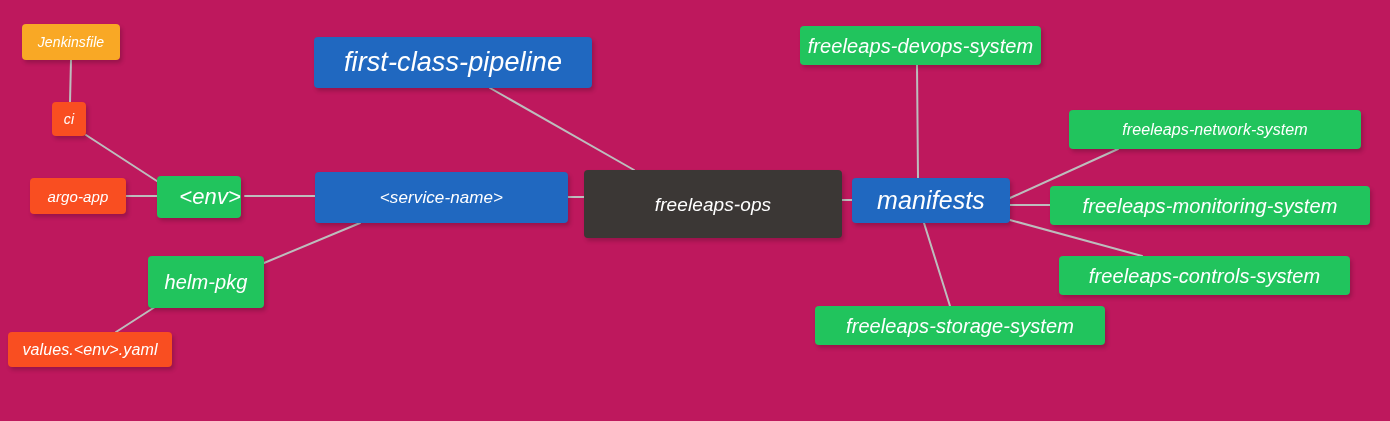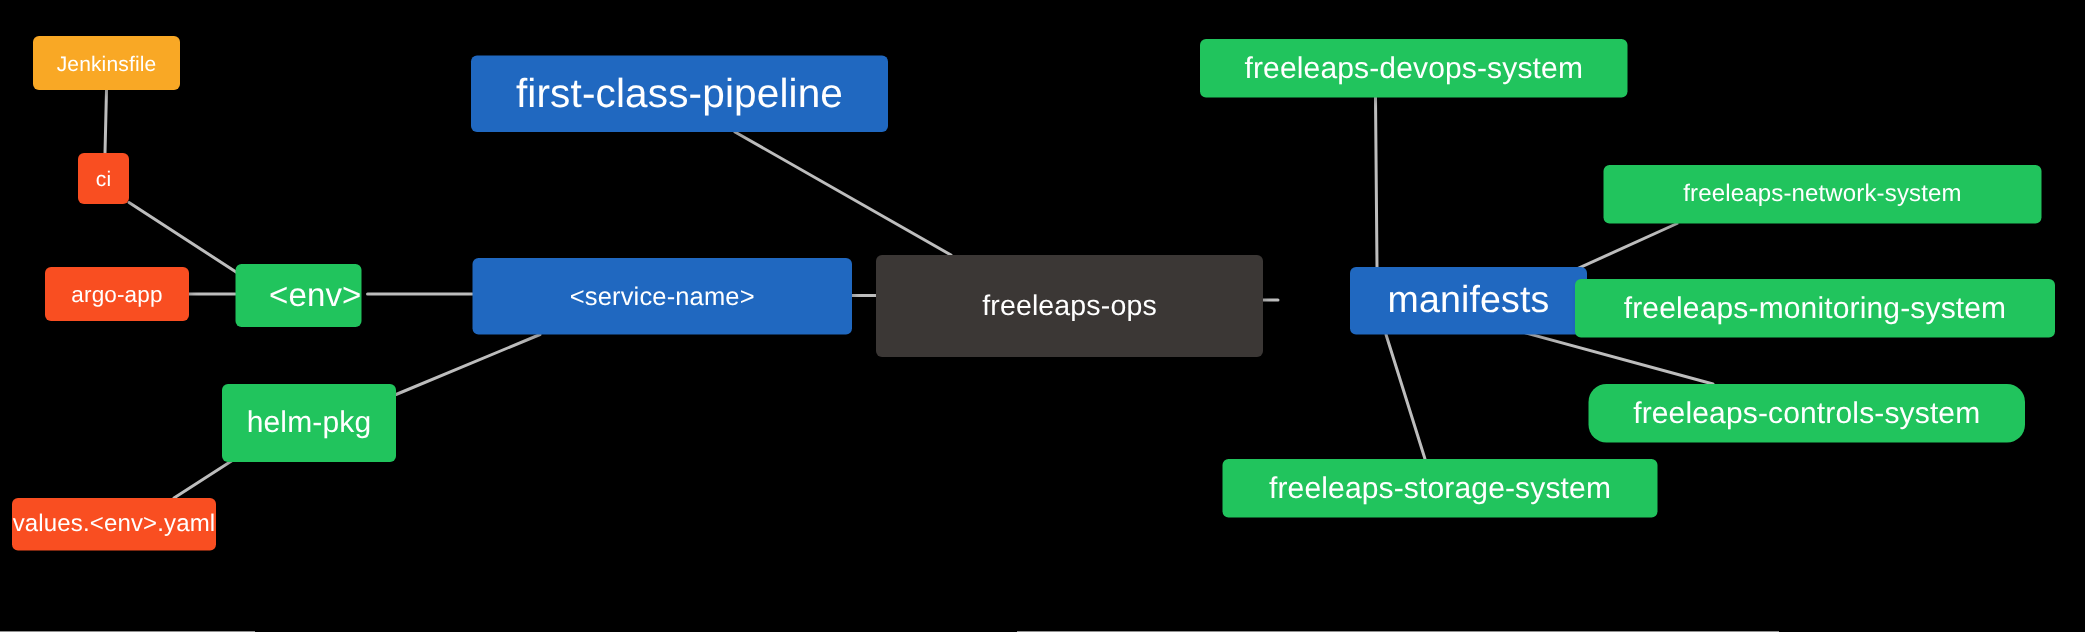--- a/index.html
+++ b/index.html
@@ -8,22 +8,23 @@
     background: #ffffff;
   }
   body {
     font-family: "Liberation Sans", sans-serif;
     -webkit-font-smoothing: antialiased;
   }
   #mindmap-canvas {
     position: relative;
     width: 1390px;
     height: 421px;
-    background: #000000;
+    background: #be185d;
     overflow: hidden;
+    font-style: italic;
   }
   #edge-layer {
     position: absolute;
     left: 0;
     top: 0;
     width: 1390px;
     height: 421px;
     pointer-events: none;
   }
   #edge-layer line {
@@ -78,44 +79,44 @@
       </div>
       <div class="node" style="left: 30px; top: 178px; width: 96px; height: 36px; background: rgb(249, 78, 33); font-size: 15px;">
         <span class="node-label">argo-app</span>
       </div>
       <div class="node" style="left: 157px; top: 176px; width: 84px; height: 42px; background: rgb(33, 196, 93); font-size: 22px; justify-content: flex-end;">
         <span class="node-label">&lt;env&gt;</span>
       </div>
       <div class="node" style="left: 148px; top: 256px; width: 116px; height: 52px; background: rgb(33, 196, 93); font-size: 20px;">
         <span class="node-label">helm-pkg</span>
       </div>
-      <div class="node" style="left: 8px; top: 332px; width: 136px; height: 35px; background: rgb(249, 78, 33); font-size: 16px;">
+      <div class="node" style="left: 8px; top: 332px; width: 164px; height: 35px; background: rgb(249, 78, 33); font-size: 16px;">
         <span class="node-label">values.&lt;env&gt;.yaml</span>
       </div>
       <div class="node" style="left: 315px; top: 172px; width: 253px; height: 51px; background: rgb(32, 104, 192); font-size: 17px;">
         <span class="node-label">&lt;service-name&gt;</span>
       </div>
       <div class="node" style="left: 314px; top: 37px; width: 278px; height: 51px; background: rgb(32, 104, 192); font-size: 27px;">
         <span class="node-label">first-class-pipeline</span>
       </div>
       <div class="node" style="left: 584px; top: 170px; width: 258px; height: 68px; background: rgb(59, 55, 53); font-size: 19px;">
         <span class="node-label">freeleaps-ops</span>
       </div>
-      <div class="node" style="left: 852px; top: 178px; width: 158px; height: 45px; background: rgb(32, 104, 192); font-size: 25px; margin-left: 48px;">
+      <div class="node" style="left: 852px; top: 178px; width: 158px; height: 45px; background: rgb(32, 104, 192); font-size: 25px;">
         <span class="node-label">manifests</span>
       </div>
-      <div class="node" style="left: 800px; top: 26px; width: 285px; height: 39px; background: rgb(33, 196, 93); font-size: 20px;">
+      <div class="node" style="left: 800px; top: 26px; width: 241px; height: 39px; background: rgb(33, 196, 93); font-size: 20px;">
         <span class="node-label">freeleaps-devops-system</span>
       </div>
       <div class="node" style="left: 1069px; top: 110px; width: 292px; height: 39px; background: rgb(33, 196, 93); font-size: 16px; justify-content: center;">
         <span class="node-label">freeleaps-network-system</span>
       </div>
       <div class="node" style="left: 1050px; top: 186px; width: 320px; height: 39px; background: rgb(33, 196, 93); font-size: 20px; justify-content: center;">
         <span class="node-label">freeleaps-monitoring-system</span>
       </div>
-      <div class="node" style="left: 1059px; top: 256px; width: 291px; height: 39px; background: rgb(33, 196, 93); font-size: 20px; border-radius: 12px;">
+      <div class="node" style="left: 1059px; top: 256px; width: 291px; height: 39px; background: rgb(33, 196, 93); font-size: 20px;">
         <span class="node-label">freeleaps-controls-system</span>
       </div>
       <div class="node" style="left: 815px; top: 306px; width: 290px; height: 39px; background: rgb(33, 196, 93); font-size: 20px;">
         <span class="node-label">freeleaps-storage-system</span>
       </div>
     </div>
 </div>
 
 </body></html>

